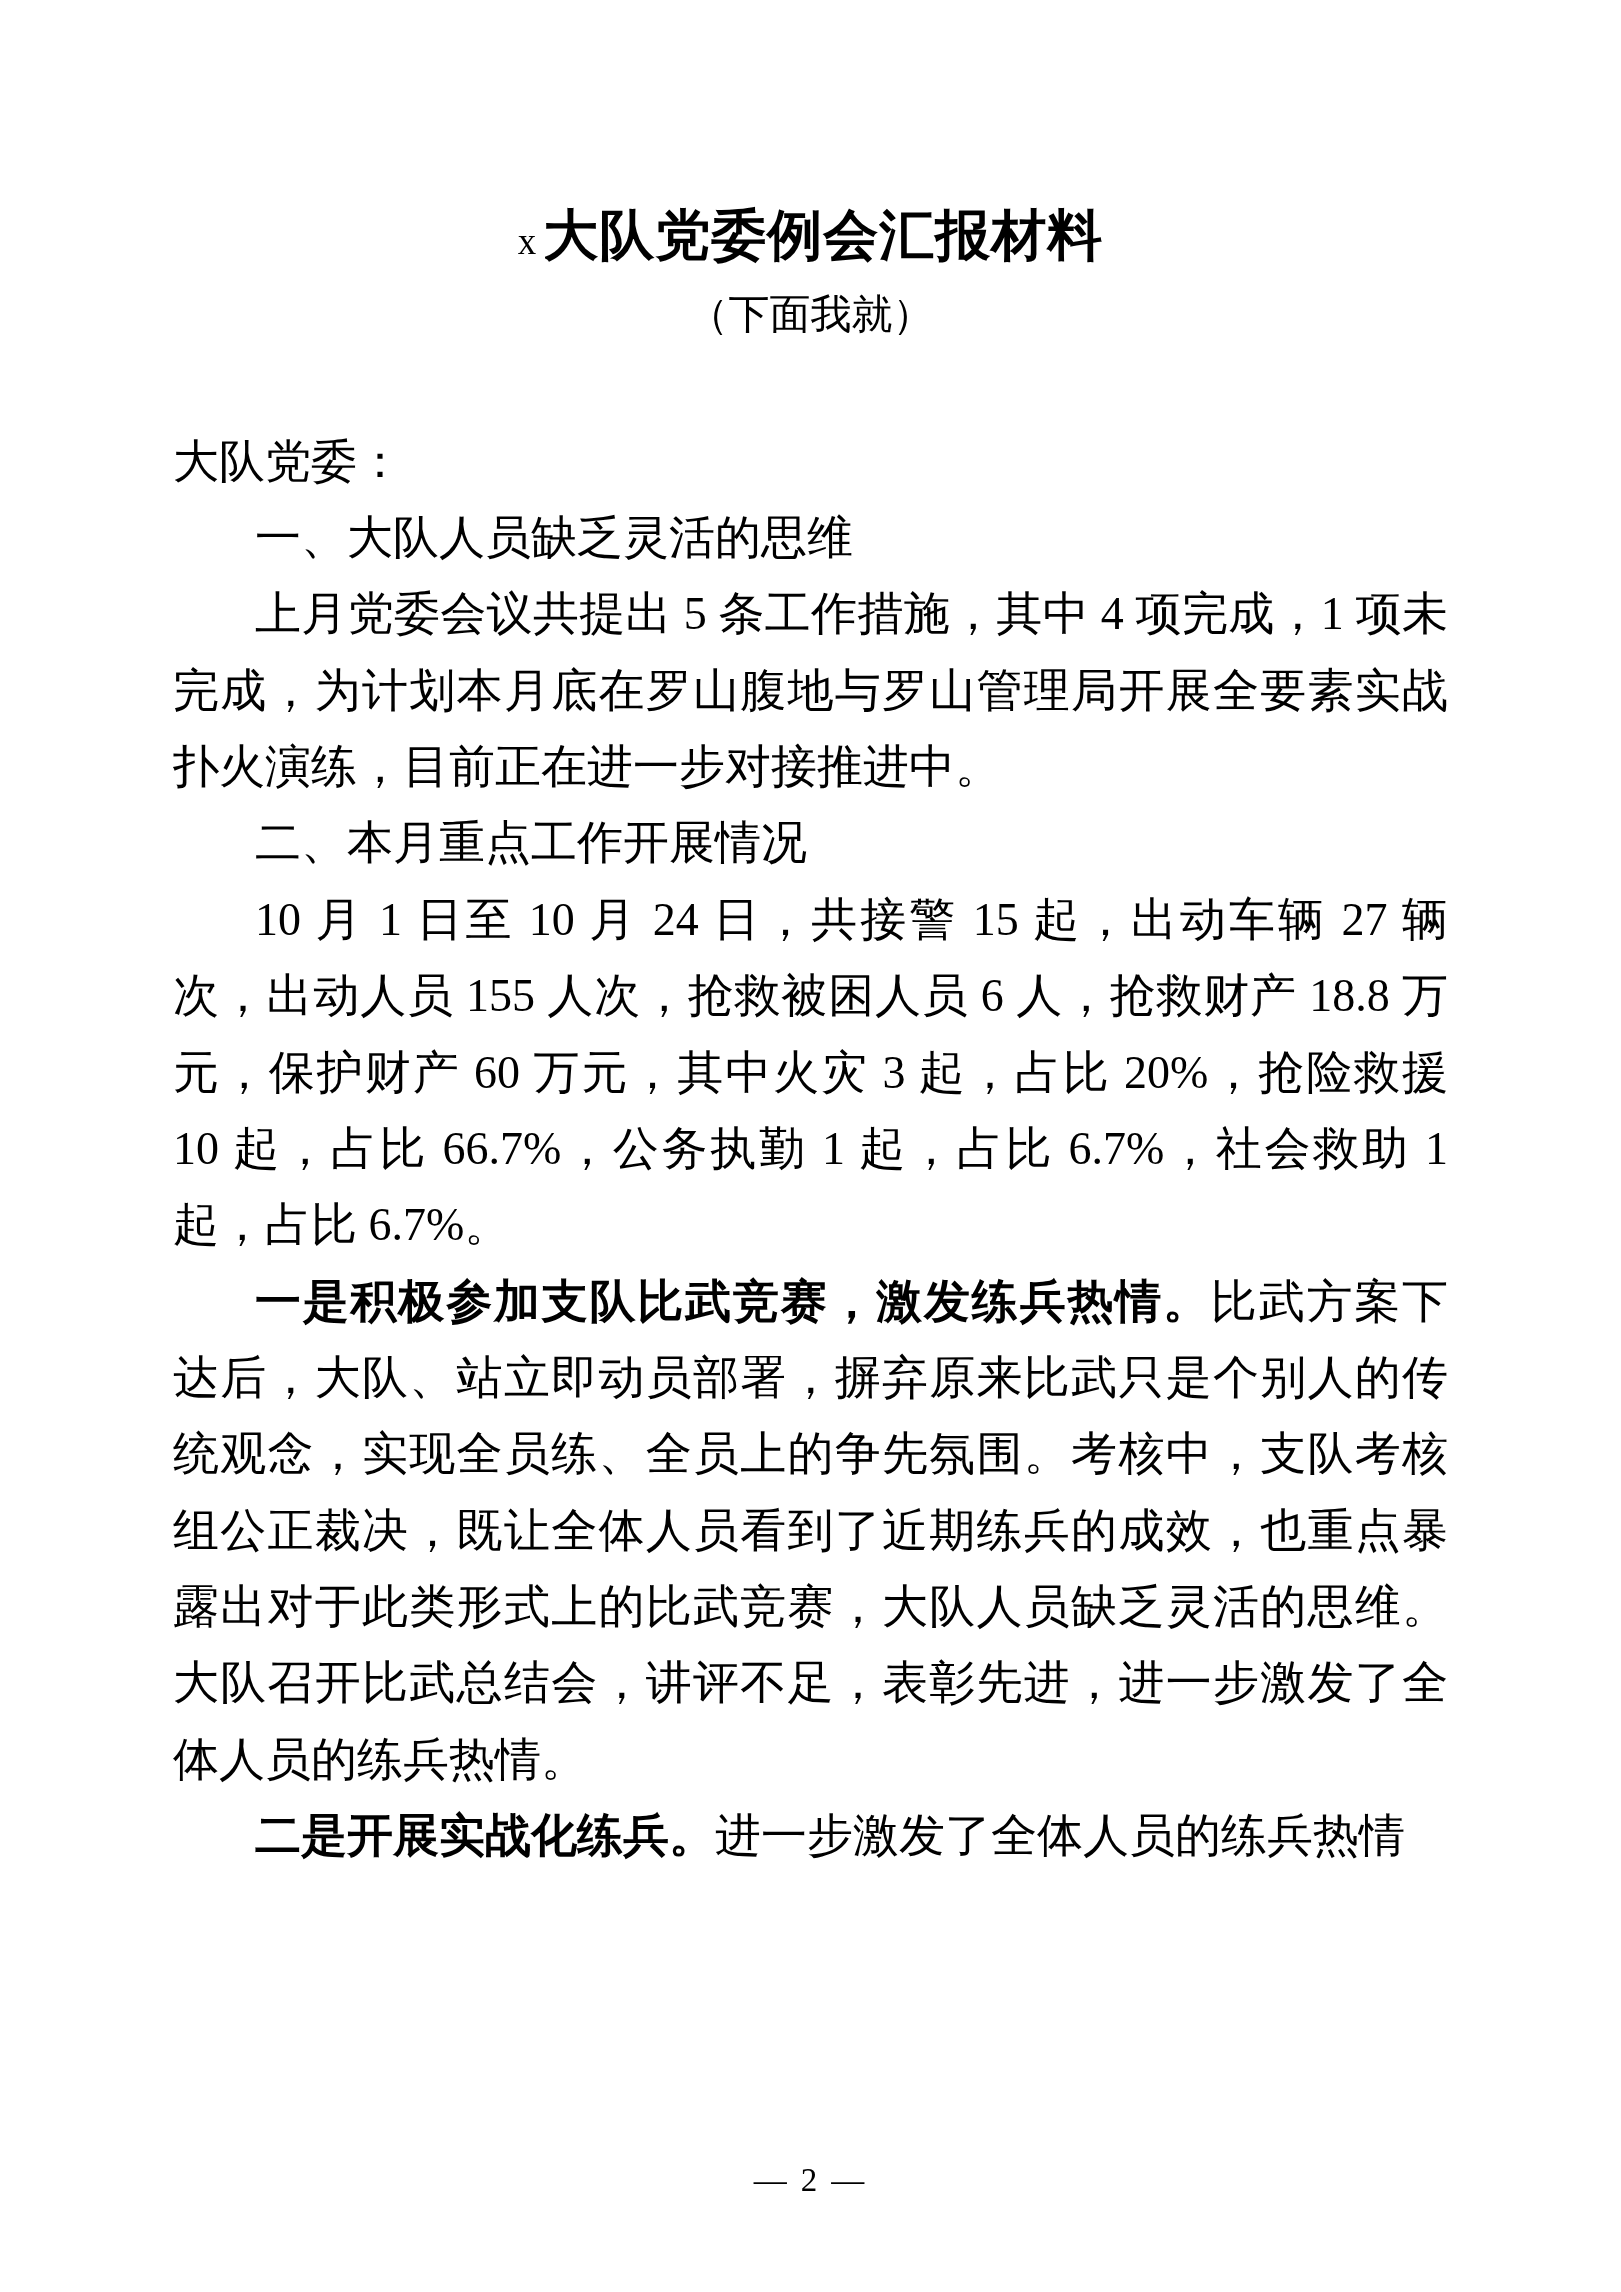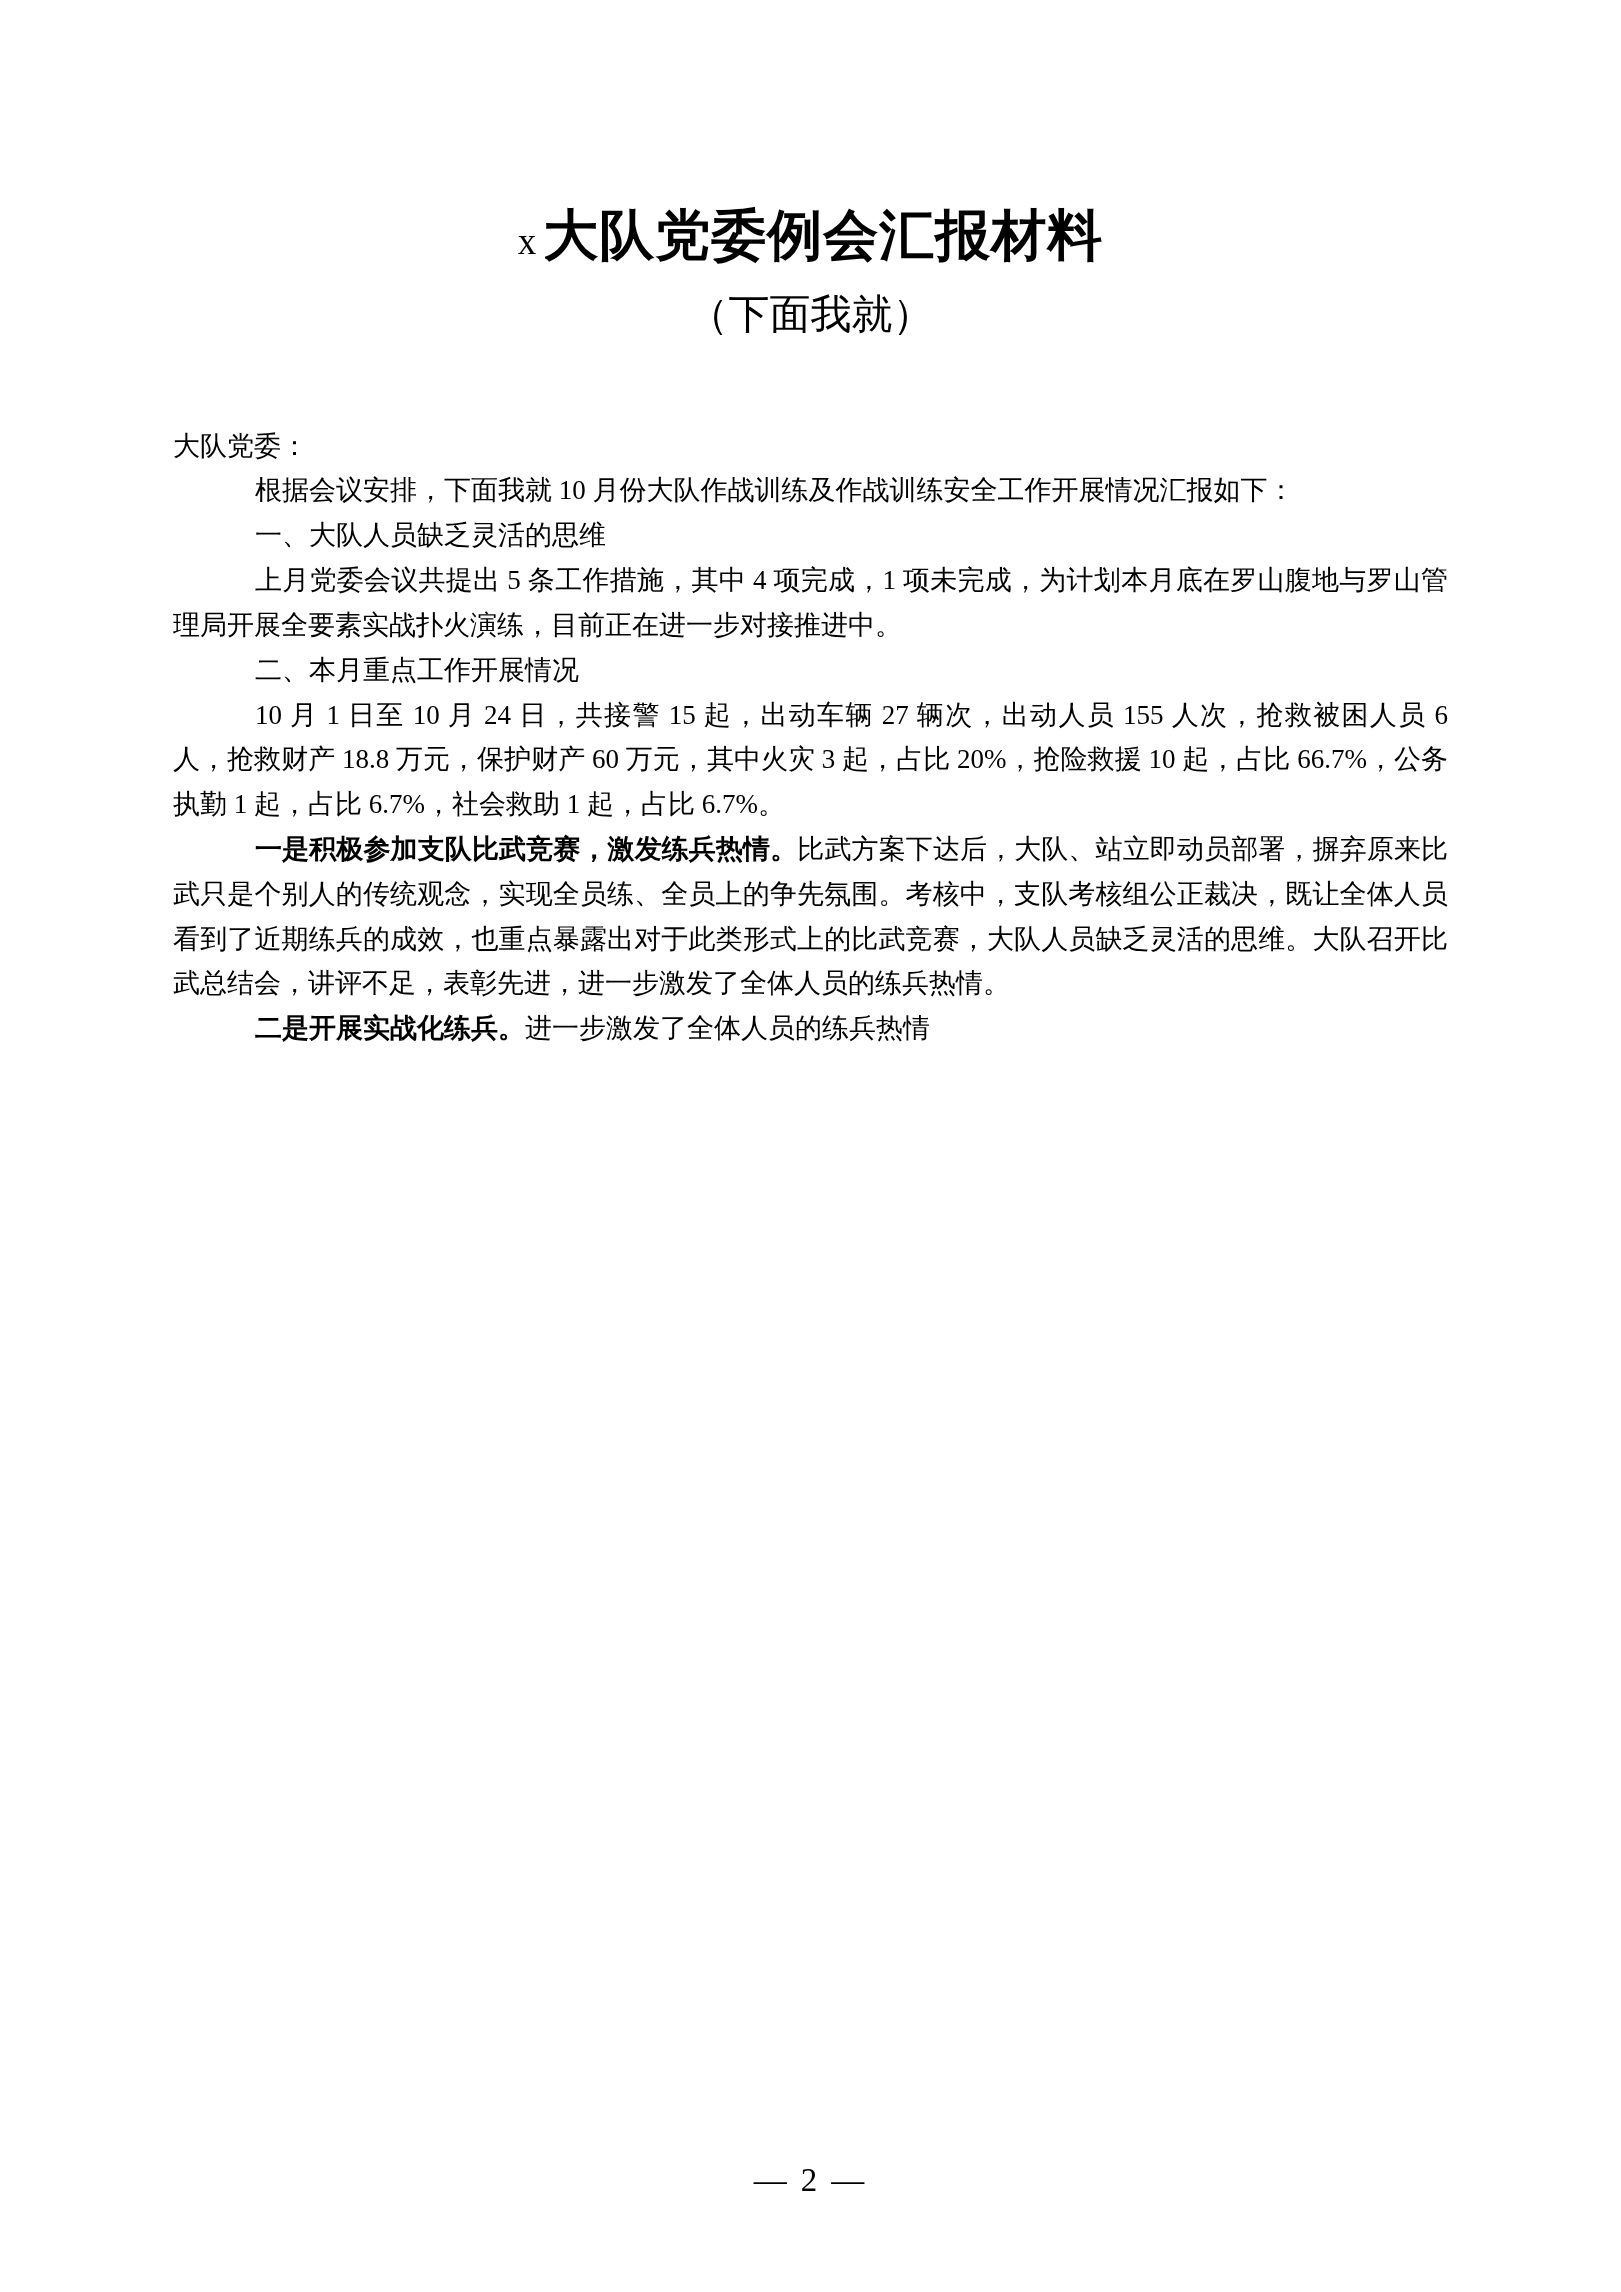--- a/index.html
+++ b/index.html
@@ -39,21 +39,21 @@
     text-align: center;
     font-size: 41px;
     font-weight: 400;
     line-height: 1.3;
     margin: 17.6px 0 0 0;
   }
   .body-block {
     margin-top: 82px;
   }
   p.para {
-    font-size: 27px;
+    font-size: 46px;
     line-height: 1.66;
     margin: 0 0 0 0;
     text-align: justify;
     text-justify: inter-ideograph;
     letter-spacing: 0px;
   }
   p.indent {
     text-indent: 82px;
   }
   p.salutation {
@@ -78,21 +78,20 @@
 <div class="page">
 
   <h1 class="doc-title"><span class="latin">x</span><span>大队党委例会汇报材料</span></h1>
 
   <div class="doc-subtitle">（下面我就）</div>
 
   <div class="body-block">
 
     <p class="para salutation">大队党委：</p>
 
-    <p class="para indent">根据会议安排，下面我就 10 月份大队作战训练及作战训练安全工作开展情况汇报如下：</p>
 
     <p class="para indent">一、大队人员缺乏灵活的思维</p>
 
     <p class="para indent">上月党委会议共提出 5 条工作措施，其中 4 项完成，1 项未完成，为计划本月底在罗山腹地与罗山管理局开展全要素实战扑火演练，目前正在进一步对接推进中。</p>
 
     <p class="para indent">二、本月重点工作开展情况</p>
 
     <p class="para indent">10 月 1 日至 10 月 24 日，共接警 15 起，出动车辆 27 辆次，出动人员 155 人次，抢救被困人员 6 人，抢救财产 18.8 万元，保护财产 60 万元，其中火灾 3 起，占比 20%，抢险救援 10 起，占比 66.7%，公务执勤 1 起，占比 6.7%，社会救助 1 起，占比 6.7%。</p>
 
     <p class="para indent"><span class="lead">一是积极参加支队比武竞赛，激发练兵热情。</span><span>比武方案下达后，大队、站立即动员部署，摒弃原来比武只是个别人的传统观念，实现全员练、全员上的争先氛围。考核中，支队考核组公正裁决，既让全体人员看到了近期练兵的成效，也重点暴露出对于此类形式上的比武竞赛，大队人员缺乏灵活的思维。大队召开比武总结会，讲评不足，表彰先进，进一步激发了全体人员的练兵热情。</span></p>

